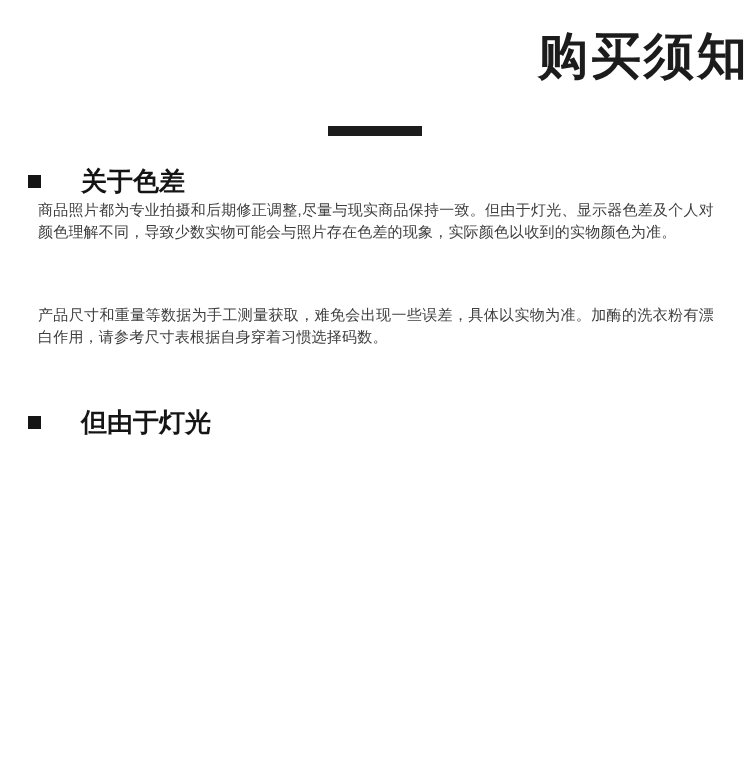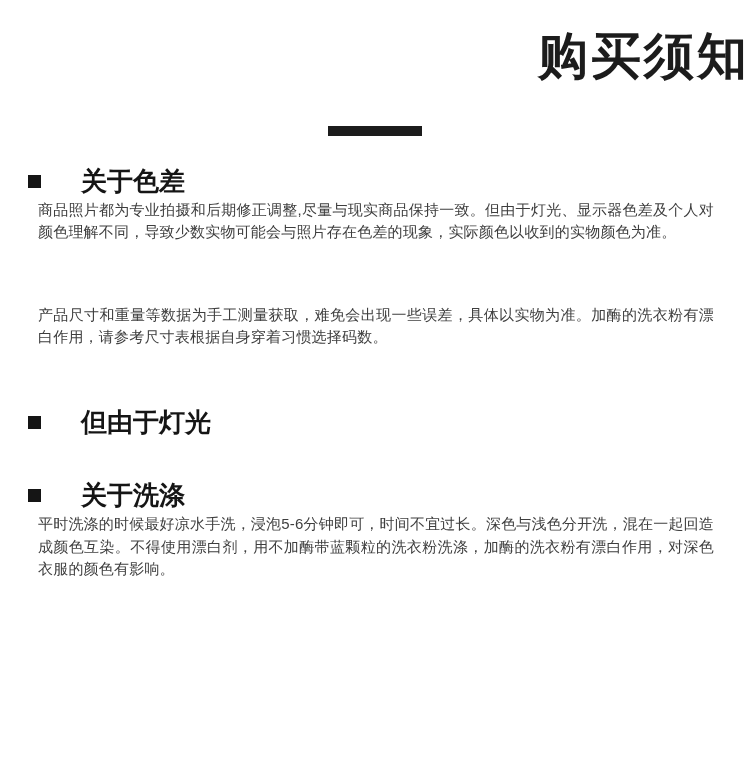--- a/index.html
+++ b/index.html
@@ -87,21 +87,14 @@
     <p class="section-body">产品尺寸和重量等数据为手工测量获取，难免会出现一些误差，具体以实物为准。加酶的洗衣粉有漂白作用，请参考尺寸表根据自身穿着习惯选择码数。</p>
   </div>
 
   <div class="section s3">
     <div class="section-heading">
       <span class="bullet"></span>
       <span>但由于灯光</span>
     </div>
   </div>
 
-  <div class="section s4">
-    <div class="section-heading">
-      <span class="bullet"></span>
-      <span>关于洗涤</span>
-    </div>
-    <p class="section-body">平时洗涤的时候最好凉水手洗，浸泡5-6分钟即可，时间不宜过长。深色与浅色分开洗，混在一起回造成颜色互染。不得使用漂白剂，用不加酶带蓝颗粒的洗衣粉洗涤，加酶的洗衣粉有漂白作用，对深色衣服的颜色有影响。</p>
-  </div>
 
 </div>
 
 </body></html>

